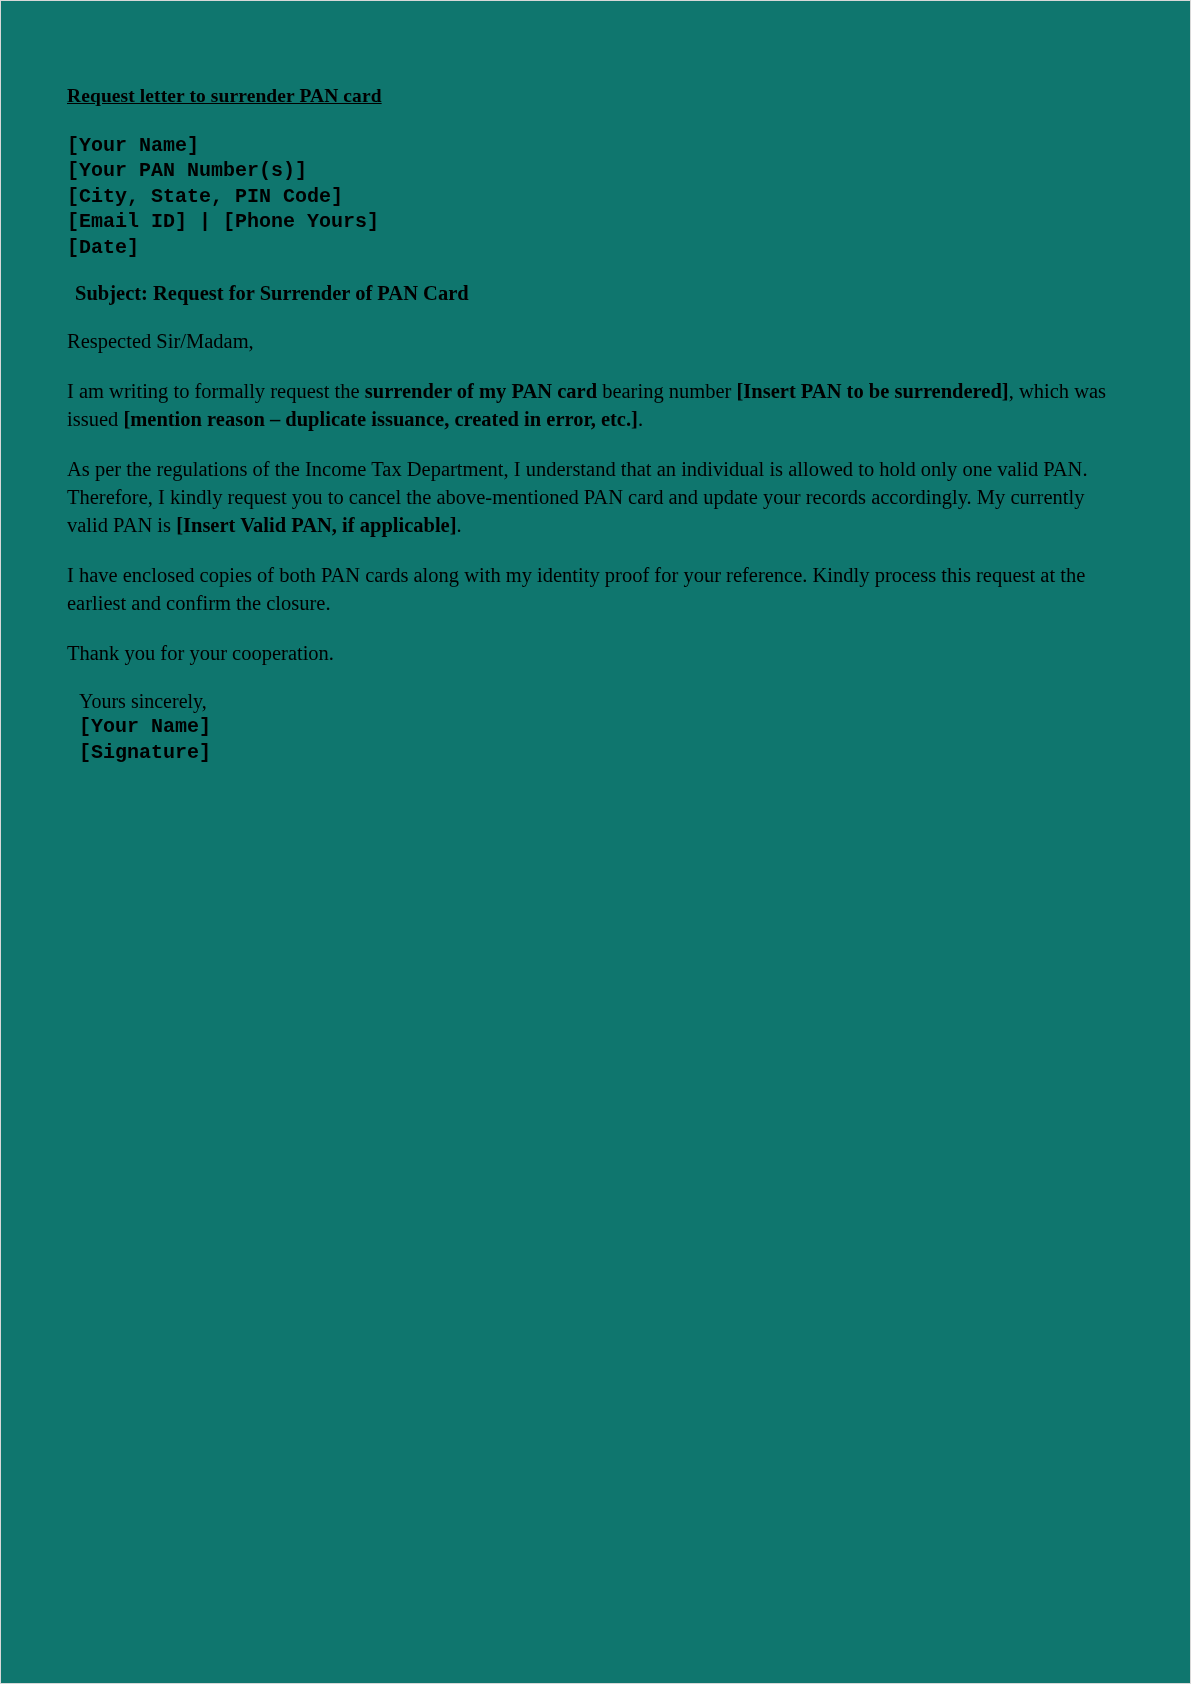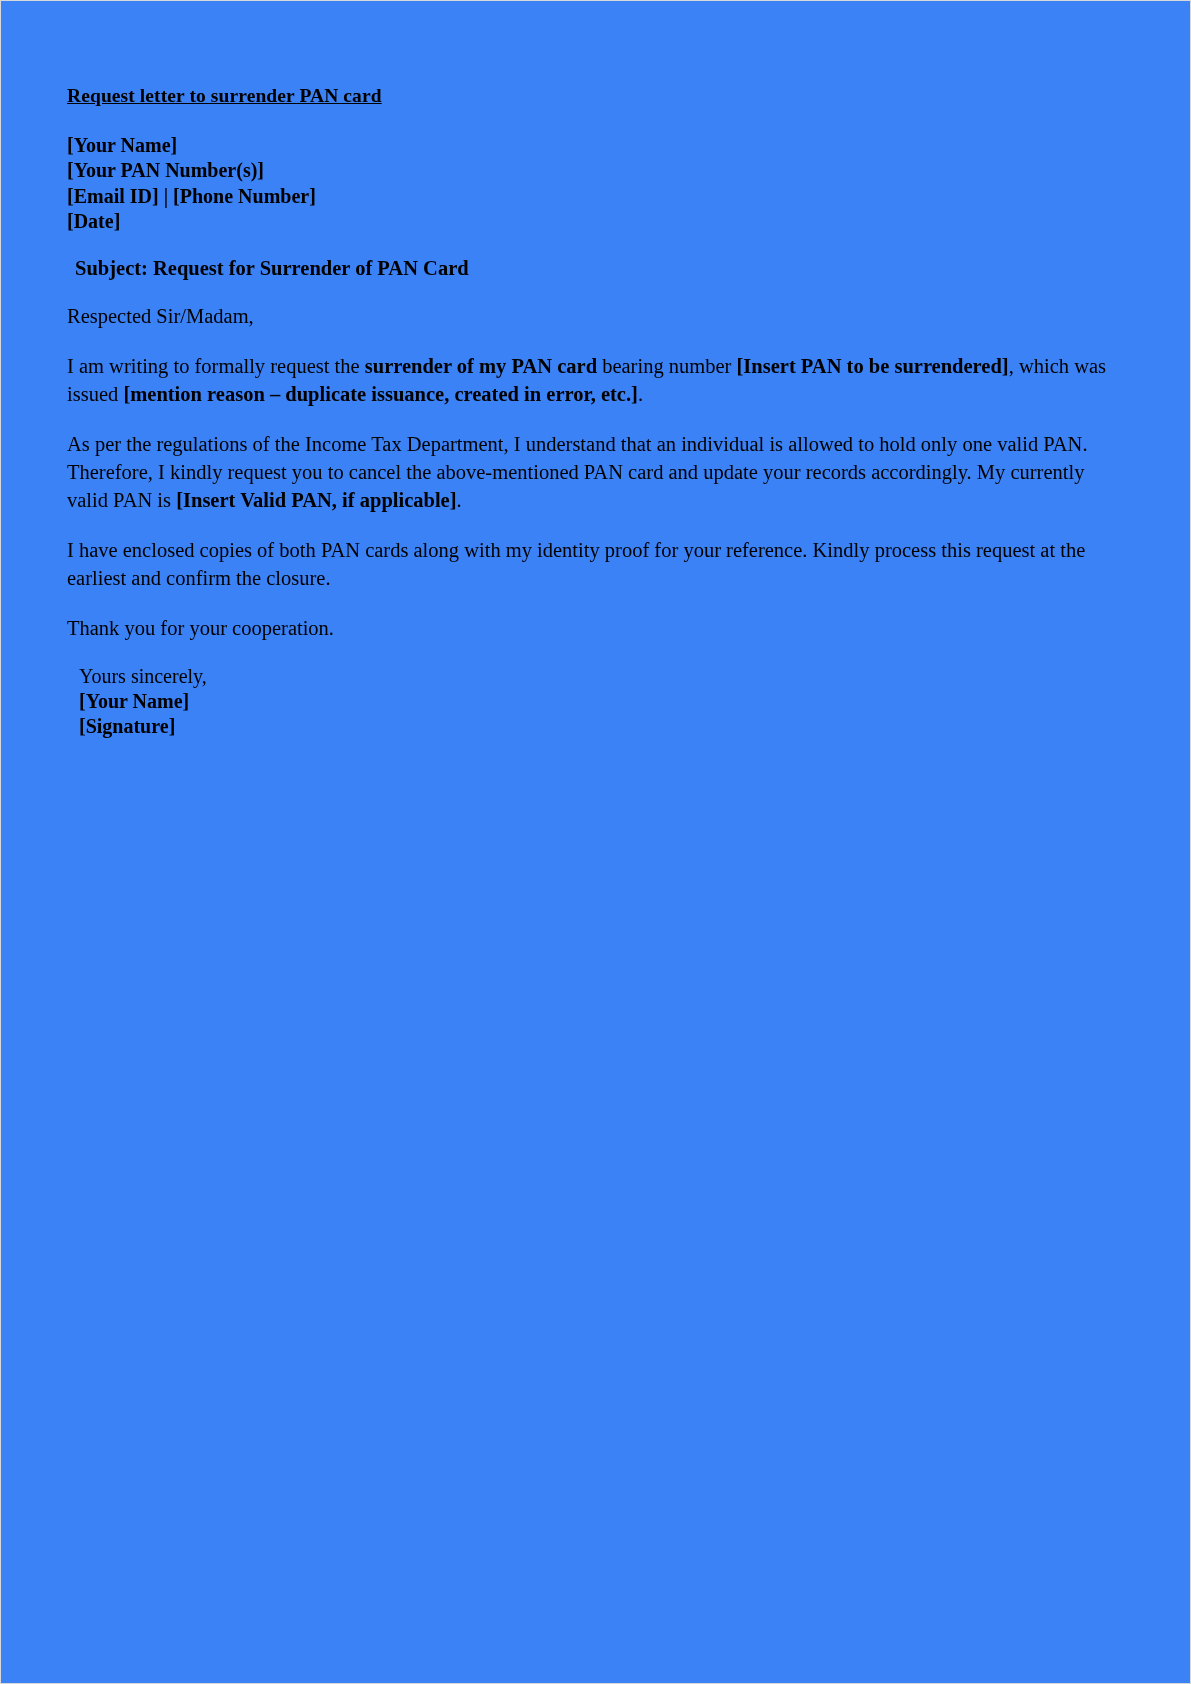--- a/index.html
+++ b/index.html
@@ -14,21 +14,21 @@
     color: #000000;
     position: relative;
     overflow: hidden;
   }
   .page {
     position: absolute;
     left: 0;
     top: 0;
     width: 1191px;
     height: 1684px;
-    background: #3b82f6;
+    background: #0f766e;
     border: 1px solid #d8d8d8;
     box-sizing: border-box;
   }
   .content {
     position: absolute;
     left: 66px;
     top: 84px;
     width: 1040px;
   }
   .doc-title {
@@ -41,20 +41,21 @@
   .block {
     margin: 0 0 22px 0;
   }
   .line {
     font-size: 20px;
     line-height: 25.4px;
     white-space: pre-wrap;
   }
   .line.bold {
     font-weight: bold;
+    font-family: Liberation Mono, monospace;
   }
   .para {
     font-size: 20.5px;
     line-height: 28px;
     margin: 16px 0 22px 0;
     text-align: left;
   }
   .para b {
     font-weight: bold;
   }
@@ -72,21 +73,22 @@
 <body>
 
 <div class="page">
   <div class="content">
 
     <div class="doc-title">Request letter to surrender PAN card</div>
 
     <div class="block">
       <div class="line bold">[Your Name]</div>
       <div class="line bold">[Your PAN Number(s)]</div>
-      <div class="line bold">[Email ID] | [Phone Number]</div>
+      <div class="line bold">[City, State, PIN Code]</div>
+      <div class="line bold">[Email ID] | [Phone Yours]</div>
       <div class="line bold">[Date]</div>
     </div>
 
 
     <div class="subject">Subject: Request for Surrender of PAN Card</div>
 
     <div class="para">Respected Sir/Madam,</div>
 
     <div class="para"><span>I am writing to formally request the </span><b>surrender of my PAN card</b><span> bearing number </span><b>[Insert PAN to be surrendered]</b><span>, which was issued </span><b>[mention reason – duplicate issuance, created in error, etc.]</b><span>.</span></div>
 

